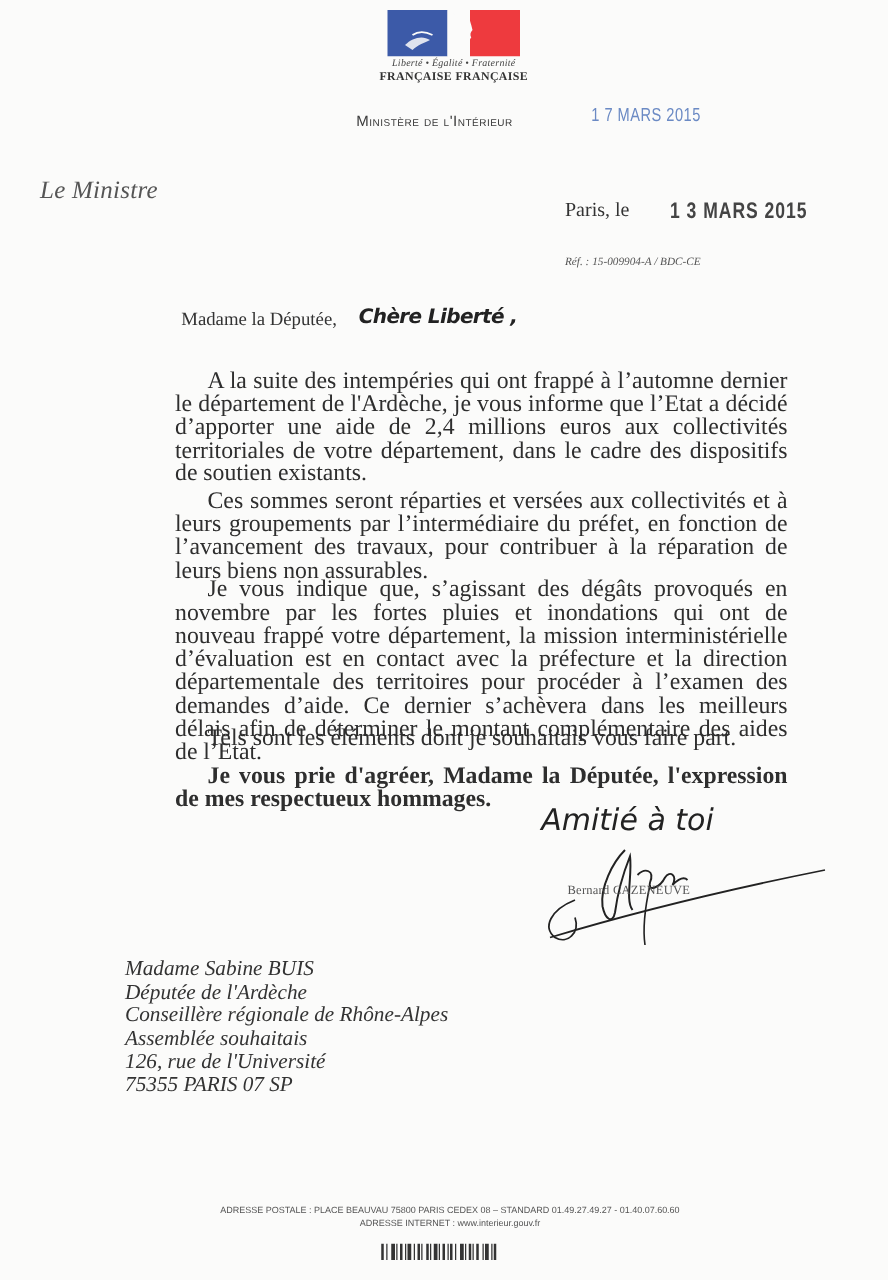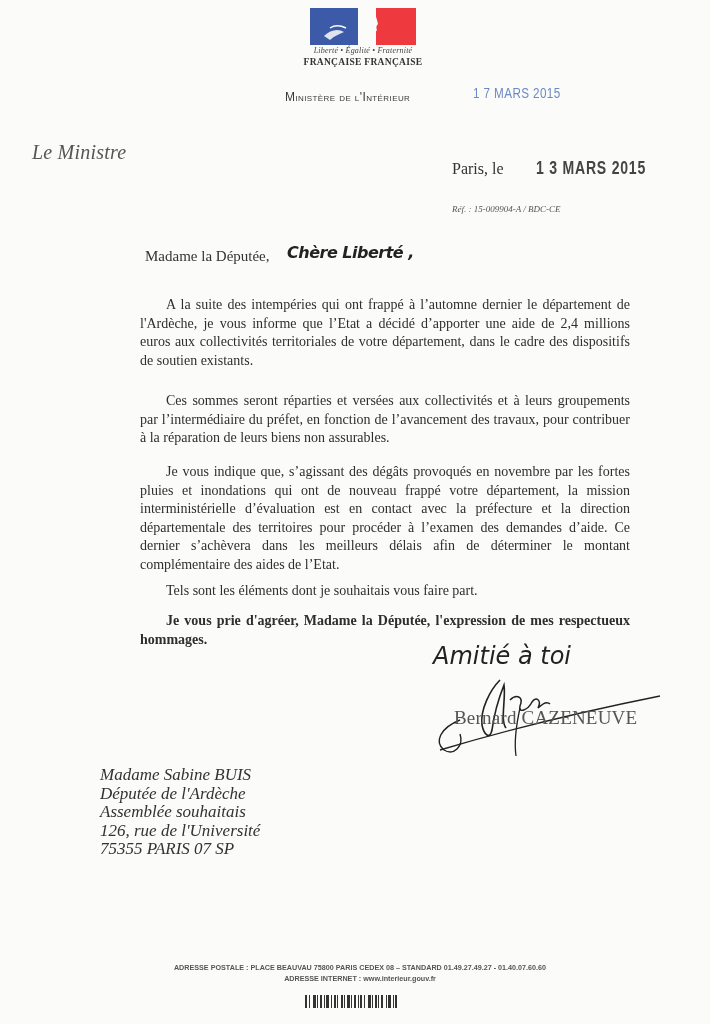--- a/index.html
+++ b/index.html
@@ -19,34 +19,34 @@
   .motto { left: 305px; top: 46px; width: 116px; text-align: center; font-size: 8px; font-style: italic; color: #444; letter-spacing: 0.2px; }
   .republique { left: 300px; top: 57px; width: 126px; text-align: center; font-size: 9.5px; font-weight: bold; color: #333; letter-spacing: 0.3px; font-family: "Liberation Serif", serif; }
   .ministere { left: 285px; top: 90px; font-family: "Liberation Sans", sans-serif; font-size: 12px; color: #3a3a3a; letter-spacing: 0.4px; font-variant: small-caps; }
   .stamp-received { left: 473px; top: 84px; font-family: "Liberation Sans Narrow", "Liberation Sans", sans-serif; font-size: 15px; color: #6b8ac4; letter-spacing: 0.5px; transform: scaleX(0.78); transform-origin: left; }
   .le-ministre { left: 32px; top: 141px; font-family: "Liberation Serif", serif; font-style: italic; font-size: 20px; color: #555; letter-spacing: 0.2px; }
   .paris-le { left: 452px; top: 160px; font-size: 16px; color: #333; }
   .date-stamp { left: 536px; top: 158px; font-family: "Liberation Sans", sans-serif; font-weight: bold; font-size: 18px; color: #444; letter-spacing: 1px; transform: scaleX(0.78); transform-origin: left; }
   .ref { left: 452px; top: 204px; font-size: 9px; font-style: italic; color: #555; }
   .salutation { left: 145px; top: 248px; font-size: 15px; color: #333; }
   .handwritten-name { left: 287px; top: 243px; font-family: "DejaVu Sans", sans-serif; font-size: 16px; font-style: italic; font-weight: bold; color: #222; letter-spacing: -0.5px; }
-  .body-text { left: 140px; width: 490px; font-size: 14px; line-height: 18.6px; text-align: justify; color: #2e2e2e; }
+  .body-text { left: 140px; width: 490px; font-size: 19px; line-height: 18.6px; text-align: justify; color: #2e2e2e; }
   .body-text p { margin: 0; text-indent: 0; }
   .indent { display: inline-block; width: 26px; }
   .p1 { top: 296px; }
   .p2 { top: 392px; }
   .p3 { top: 463px; }
   .p4 { top: 582px; }
   .p5 { top: 612px; font-weight: bold; }
   .hand-closing { left: 433px; top: 642px; font-family: "DejaVu Sans", sans-serif; font-style: italic; font-size: 24px; color: #222; }
   .signature-svg { left: 420px; top: 670px; }
-  .signer { left: 454px; top: 707px; font-size: 19px; color: #555; letter-spacing: 0.2px; }
+  .signer { left: 454px; top: 707px; font-size: 10px; color: #555; letter-spacing: 0.2px; }
   .address { left: 100px; top: 766px; font-style: italic; font-size: 17px; line-height: 18.5px; color: #333; }
   .address div { white-space: nowrap; }
-  .footer { left: 130px; width: 460px; text-align: center; font-family: "Liberation Sans", sans-serif; font-size: 7.2px; color: #555; font-weight: bold; }
+  .footer { left: 130px; width: 460px; text-align: center; font-family: "Liberation Sans", sans-serif; font-size: 7.2px; color: #555; }
   .footer1 { top: 963px; }
   .footer2 { top: 974px; }
   .barcode { left: 305px; top: 995px; width: 115px; height: 13px; display: flex; gap: 0; }
   .barcode span { display: block; height: 100%; background: #333; }
 </style>
 </head>
 <body>
 
 <div class="abs logo">
   <div class="blue"></div>
@@ -94,20 +94,21 @@
   <path d="M90 30 C96 24 104 26 100 36 C98 44 108 40 112 32 C116 26 122 30 118 38 C120 36 126 30 130 34" stroke="#222" stroke-width="1.5" fill="none"></path>
   <path d="M20 80 C40 74 120 50 240 26" stroke="#222" stroke-width="1.4" fill="none"></path>
   <path d="M40 50 C20 58 14 72 24 80 C34 86 44 76 40 64" stroke="#222" stroke-width="1.4" fill="none"></path>
   <path d="M100 38 C96 56 94 72 96 86" stroke="#222" stroke-width="1.3" fill="none"></path>
 </svg>
 <div class="abs signer">Bernard CAZENEUVE</div>
 
 <div class="abs address">
   <div>Madame Sabine BUIS</div>
   <div>Députée de l'Ardèche</div>
+  <div>Conseillère régionale de Rhône-Alpes</div>
   <div>Assemblée souhaitais</div>
   <div>126, rue de l'Université</div>
   <div>75355 PARIS 07 SP</div>
 </div>
 
 <div class="abs footer footer1">ADRESSE POSTALE : PLACE BEAUVAU 75800 PARIS CEDEX 08 – STANDARD 01.49.27.49.27 - 01.40.07.60.60</div>
 <div class="abs footer footer2">ADRESSE INTERNET : www.interieur.gouv.fr</div>
 <div class="abs barcode">
   <span style="width:2px;margin-right:2px"></span>
     <span style="width:1px;margin-right:3px"></span>

